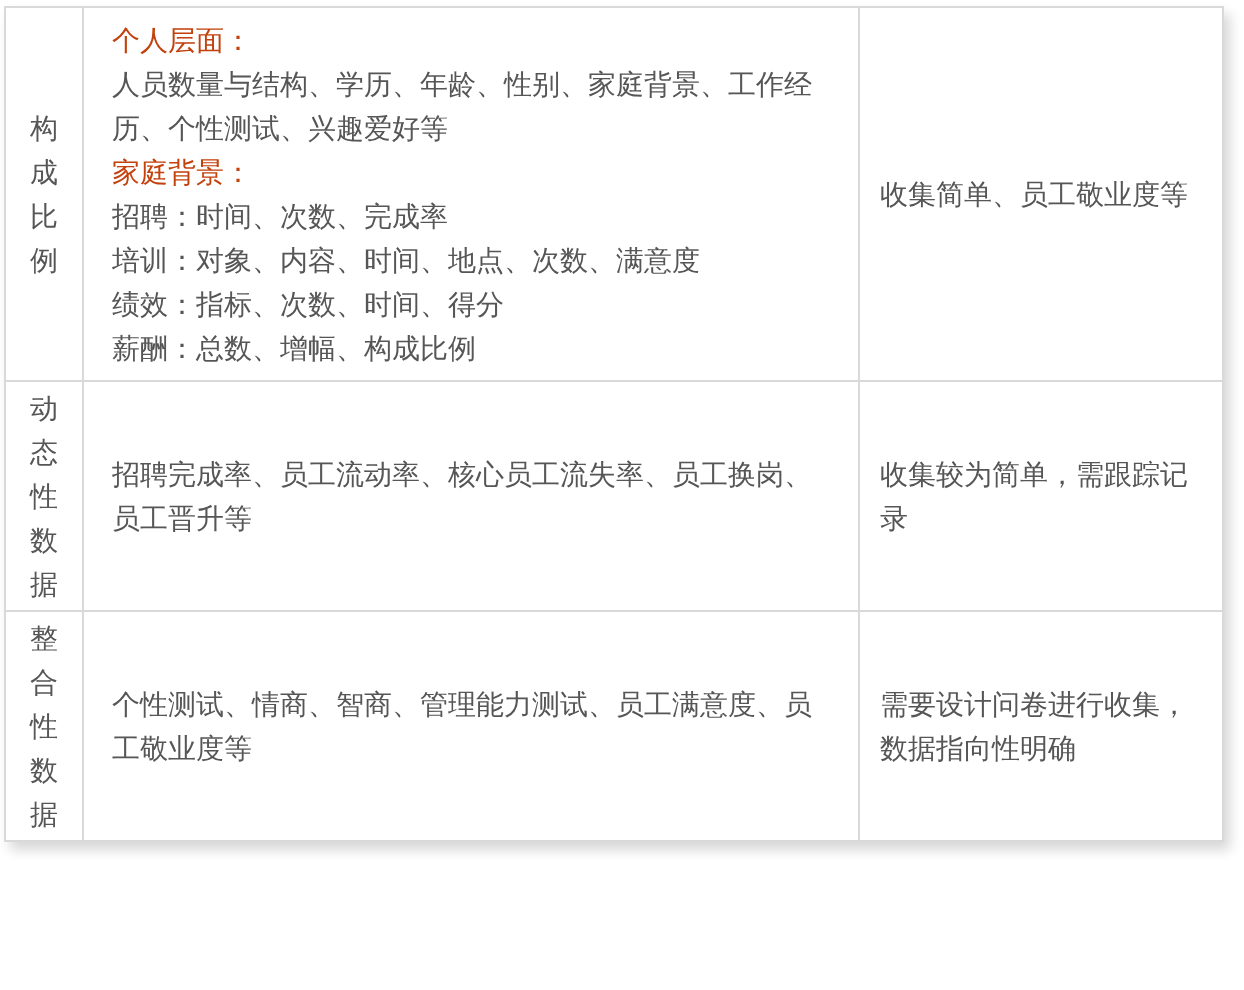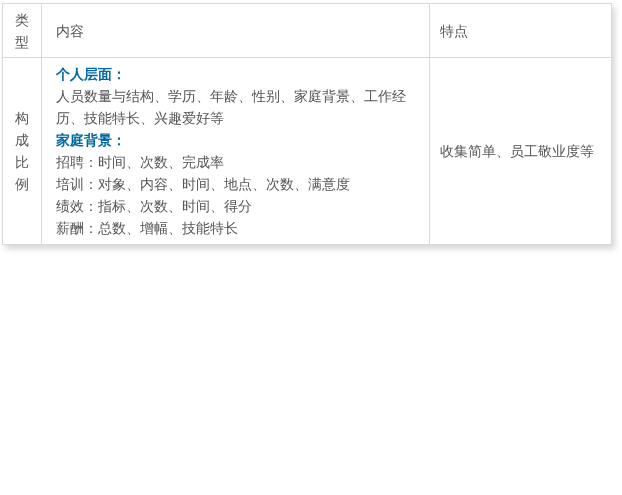--- a/index.html
+++ b/index.html
@@ -33,59 +33,70 @@
   tr.r-3 td{height:115px;}
   td.cell-type{text-align:center;padding:0;}
   td.cell-type .stack{
     display:inline-block;width:15px;
     word-break:break-all;text-align:center;
     line-height:22px;vertical-align:middle;
   }
   td.cell-content{padding:5px 14px;}
   td.cell-feature{padding:5px 10px;}
   .line{display:block;}
-  .bold{font-weight:bold;color:#0369a1;}
+  .bold{font-weight:normal;color:#c2410c;}
 </style>
 </head>
 <body>
 
 <div class="table-wrap">
   <table>
     <colgroup>
       <col class="c-type">
         <col class="c-content">
         <col class="c-feature">
     </colgroup>
     <tbody>
-      <tr class="r-header">
-        <td class="cell-type">
-          <span class="stack">类型</span>
-        </td>
-        <td class="cell-content">
-          <span>内容</span>
-        </td>
-        <td class="cell-feature">
-          <span>特点</span>
-        </td>
-      </tr>
 
       <tr class="r-1">
         <td class="cell-type">
           <span class="stack">构成比例</span>
         </td>
         <td class="cell-content">
           <span class="line bold">个人层面：</span>
-          <span class="line">人员数量与结构、学历、年龄、性别、家庭背景、工作经历、技能特长、兴趣爱好等</span>
+          <span class="line">人员数量与结构、学历、年龄、性别、家庭背景、工作经历、个性测试、兴趣爱好等</span>
           <span class="line bold">家庭背景：</span>
           <span class="line">招聘：时间、次数、完成率</span>
           <span class="line">培训：对象、内容、时间、地点、次数、满意度</span>
           <span class="line">绩效：指标、次数、时间、得分</span>
-          <span class="line">薪酬：总数、增幅、技能特长</span>
+          <span class="line">薪酬：总数、增幅、构成比例</span>
         </td>
         <td class="cell-feature">
           <span>收集简单、员工敬业度等</span>
         </td>
       </tr>
 
+      <tr class="r-2">
+        <td class="cell-type">
+          <span class="stack">动态性数据</span>
+        </td>
+        <td class="cell-content">
+          <span class="line">招聘完成率、员工流动率、核心员工流失率、员工换岗、员工晋升等</span>
+        </td>
+        <td class="cell-feature">
+          <span>收集较为简单，需跟踪记录</span>
+        </td>
+      </tr>
 
+      <tr class="r-3">
+        <td class="cell-type">
+          <span class="stack">整合性数据</span>
+        </td>
+        <td class="cell-content">
+          <span class="line">个性测试、情商、智商、管理能力测试、员工满意度、员工敬业度等</span>
+        </td>
+        <td class="cell-feature">
+          <span>需要设计问卷进行收集，数据指向性明确</span>
+        </td>
+      </tr>
     </tbody>
   </table>
 </div>
 
 </body></html>

